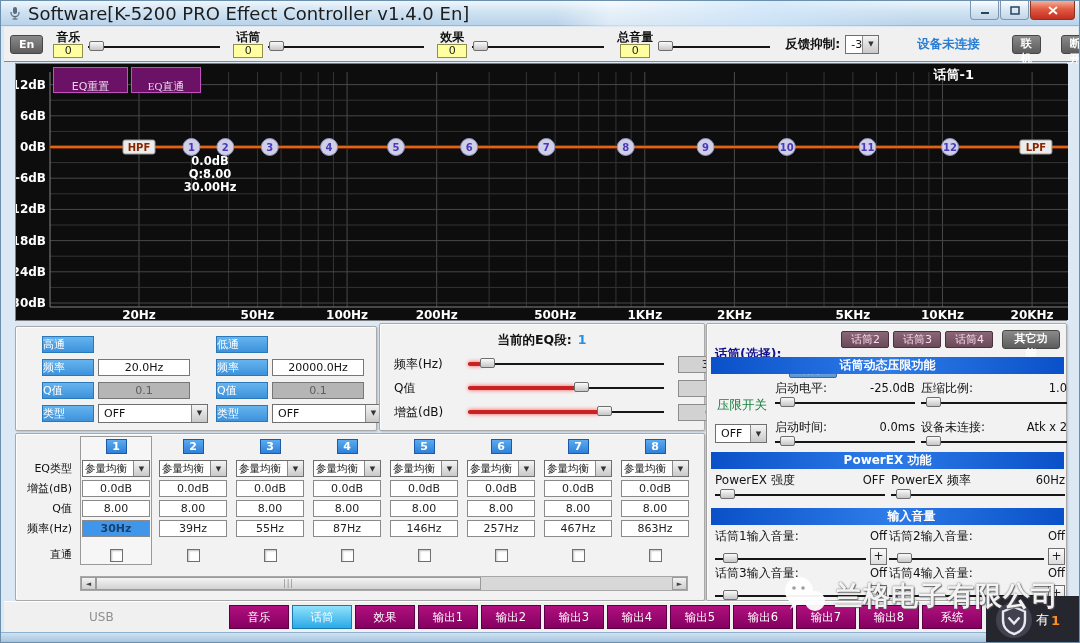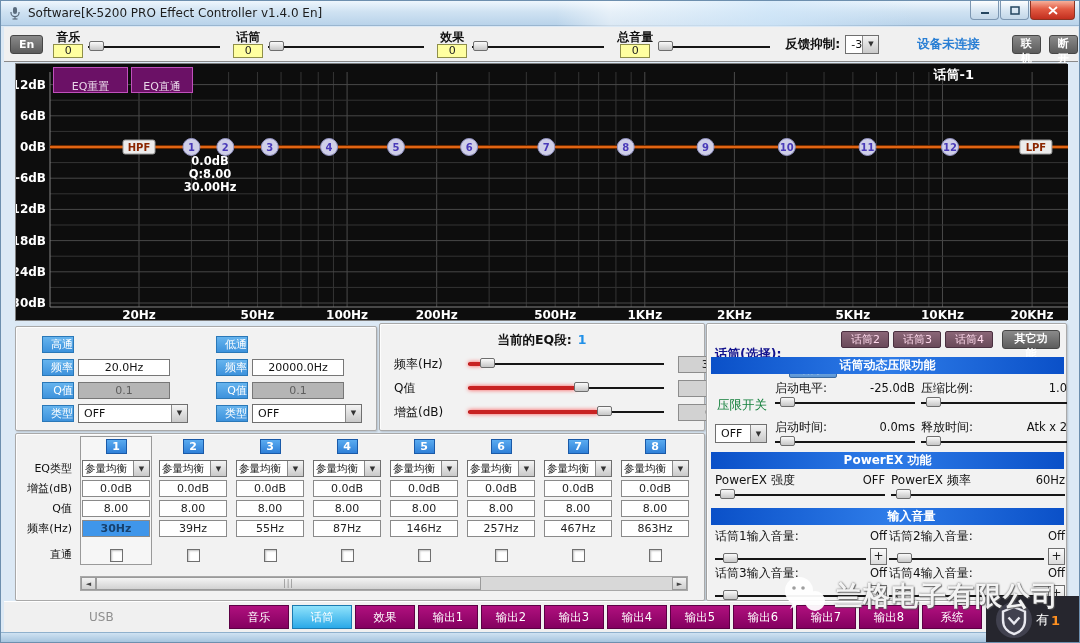--- a/index.html
+++ b/index.html
@@ -6,21 +6,21 @@
   *{box-sizing:border-box;font-family:"DejaVu Sans",sans-serif;}
   #app{position:relative;width:1080px;height:643px;background:#dce9f5;overflow:hidden;
        border:1px solid #6d8fae;}
   
   #titlebar{position:absolute;left:0;top:0;width:1080px;height:25px;
     background:linear-gradient(#eef6fd,#cfe2f2 45%,#b9d3ea);display:flex;align-items:center;
     border-bottom:1px solid #9ab6d0;}
   #titlebar .patch{position:absolute;left:555px;top:0;width:360px;height:25px;
     background:linear-gradient(90deg,rgba(255,255,255,0) 0%,rgba(255,255,255,.5) 15%,rgba(210,232,250,.7) 60%,rgba(255,255,255,0));}
   .appicon{margin:0 6px 0 7px;display:flex;}
-  #title{font-size:12px;color:#1c1c1c;position:relative;}
+  #title{font-size:18px;color:#1c1c1c;position:relative;}
   #winbtns{position:absolute;right:6px;top:0;display:flex;}
   .wbtn{width:29px;height:19px;border:1px solid #7d97b2;border-top:none;display:flex;
     align-items:center;justify-content:center;background:linear-gradient(#fdfeff,#dce9f4 45%,#c2d6e8);
     border-radius:0 0 4px 4px;margin-left:1px;cursor:pointer;}
   .wbtn.close{width:45px;background:linear-gradient(#f6b09a,#e25a42 45%,#c22f1f);border-color:#8c3222;}
   
   #toolbar{position:absolute;left:3px;top:26px;width:1074px;height:35px;background:#f0f0f0;
     border-bottom:1px solid #8a8a8a;display:flex;align-items:center;padding:0 6px;}
   .dkbtn{background:linear-gradient(#8a8a8a,#5c5c5c);color:#fff;border:1px solid #464646;
     border-radius:3px;font-size:11px;font-weight:bold;height:19px;padding:0 8px;cursor:pointer;}
@@ -36,41 +36,41 @@
   .redfill{position:absolute;top:-1px;height:4px;background:#c82222;box-shadow:0 0 4px #ff5050;border-radius:2px;}
   #fb-label{font-size:12.5px;font-weight:bold;color:#111;margin:0 5px 0 2px;white-space:nowrap;}
   .sel{background:#fff;border:1px solid #6f6f6f;display:flex;align-items:center;height:19px;
     font-size:11px;color:#111;cursor:pointer;}
   .sel .selval{padding-left:5px;flex:1;}
   .sel .arrow{width:16px;height:100%;background:linear-gradient(#f4f4f4,#c9c9c9);
     border-left:1px solid #8a8a8a;display:flex;align-items:center;justify-content:center;
     font-size:7px;color:#333;}
   #fb-sel{width:46px;margin-right:38px;}
   #status{font-size:12.5px;font-weight:bold;color:#2a7fd4;margin-right:32px;white-space:nowrap;}
-  #btn-connect{margin-right:8px;}
+  #btn-connect{margin-right:20px;}
   
   #graph{position:absolute;left:14px;top:62px;width:1052px;height:258px;background:#0d0d0d;
     border:1px solid #7e7e7e;}
   .eqbtn{position:absolute;height:16px;background:#6b1166;border:1px solid #c050bc;color:#e8d6e8;
     font-size:11px;line-height:13px;padding:12px 6px;cursor:pointer;}
   #eq-reset{left:37px;top:3px;width:75px;}
-  #eq-bypass{left:115px;top:3px;width:62px;}
+  #eq-bypass{left:115px;top:3px;width:70px;font-family:Liberation Serif, serif;}
   #chan{position:absolute;right:92px;top:2px;color:#fff;font-size:13px;font-weight:bold;}
   
   .panel{position:absolute;background:#f2f2f2;border:1px solid #a9a9a9;border-radius:2px;
     box-shadow:inset 1px 1px 0 #fdfdfd,1px 1px 2px rgba(0,0,0,.18);}
   #p-filters{left:14px;top:325px;width:362px;height:105px;}
   #p-cureq{left:378px;top:322px;width:326px;height:108px;}
   #p-mic{left:705px;top:322px;width:361px;height:278px;}
   #p-table{left:14px;top:432px;width:690px;height:168px;}
   
   .fgroup{position:absolute;top:8px;}
   .frow{display:flex;align-items:center;margin-bottom:5px;height:18px;}
-  .bluebtn{width:32px;height:17px;background:linear-gradient(#66b4ee,#3d92dc);border:1px solid #2a78b8;
-    color:#fff;font-size:11px;text-align:right;line-height:15px;margin-right:4px;cursor:pointer;}
+  .bluebtn{width:52px;height:17px;background:linear-gradient(#66b4ee,#3d92dc);border:1px solid #2a78b8;
+    color:#fff;font-size:11px;text-align:left;line-height:15px;margin-right:4px;cursor:pointer;}
   .ffield{width:92px;height:17px;background:#fff;border:1px solid #777;font-size:11px;color:#111;
     text-align:center;line-height:15px;}
   .ffield.dis{background:#b5b5b5;color:#5e5e5e;}
   .fsel{width:110px;}
   .fsel .selval{text-align:left;}
   
   #cureq-title{position:absolute;left:0;top:8px;width:100%;text-align:center;font-size:12.5px;
     font-weight:bold;color:#111;}
   #cureq-band{color:#2090e8;margin-left:6px;}
   .crow{position:absolute;left:14px;display:flex;align-items:center;height:20px;}
@@ -457,21 +457,21 @@
             <span class="pv">0.0ms</span>
           </div>
           <div class="pslide">
             <div class="ptrack">
               <div class="thumb" style="left: 5px;"></div>
             </div>
           </div>
         </div>
         <div class="param">
           <div class="pline">
-            <span>释放时间:</span>
+            <span>设备未连接:</span>
             <span class="pv">Atk x 2</span>
           </div>
           <div class="pslide">
             <div class="ptrack">
               <div class="thumb" style="left: 5px;"></div>
             </div>
           </div>
         </div>
       </div>
     <div class="bluehdr" style="top:128px;">PowerEX 功能</div>

